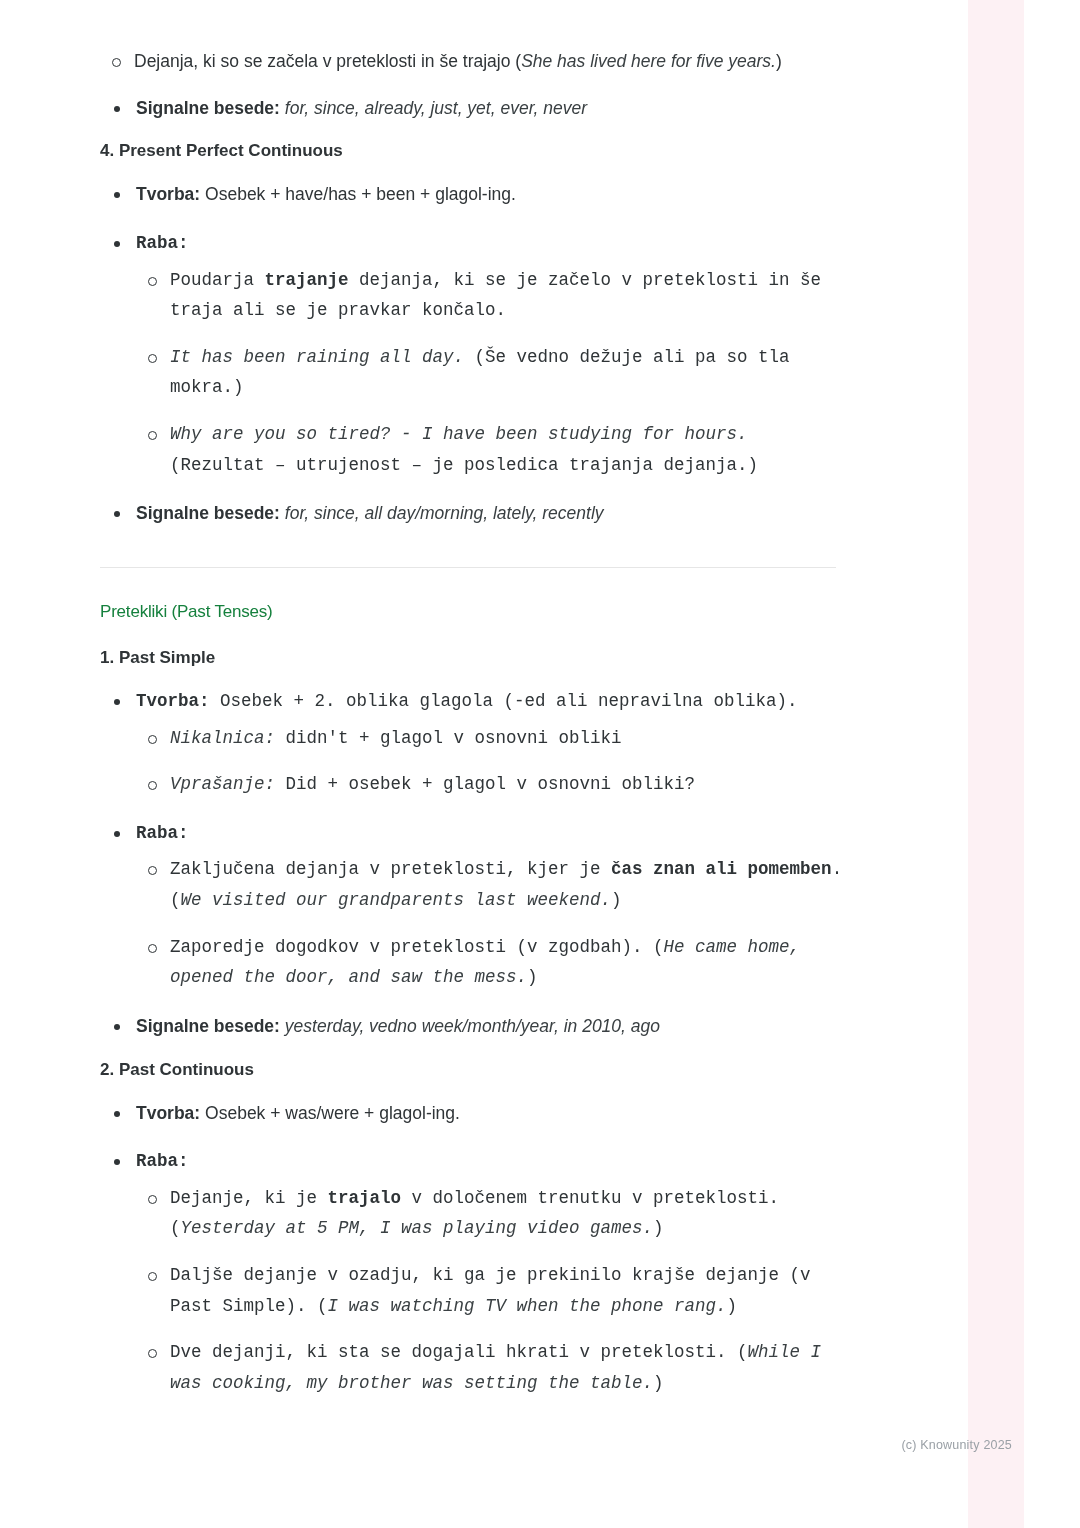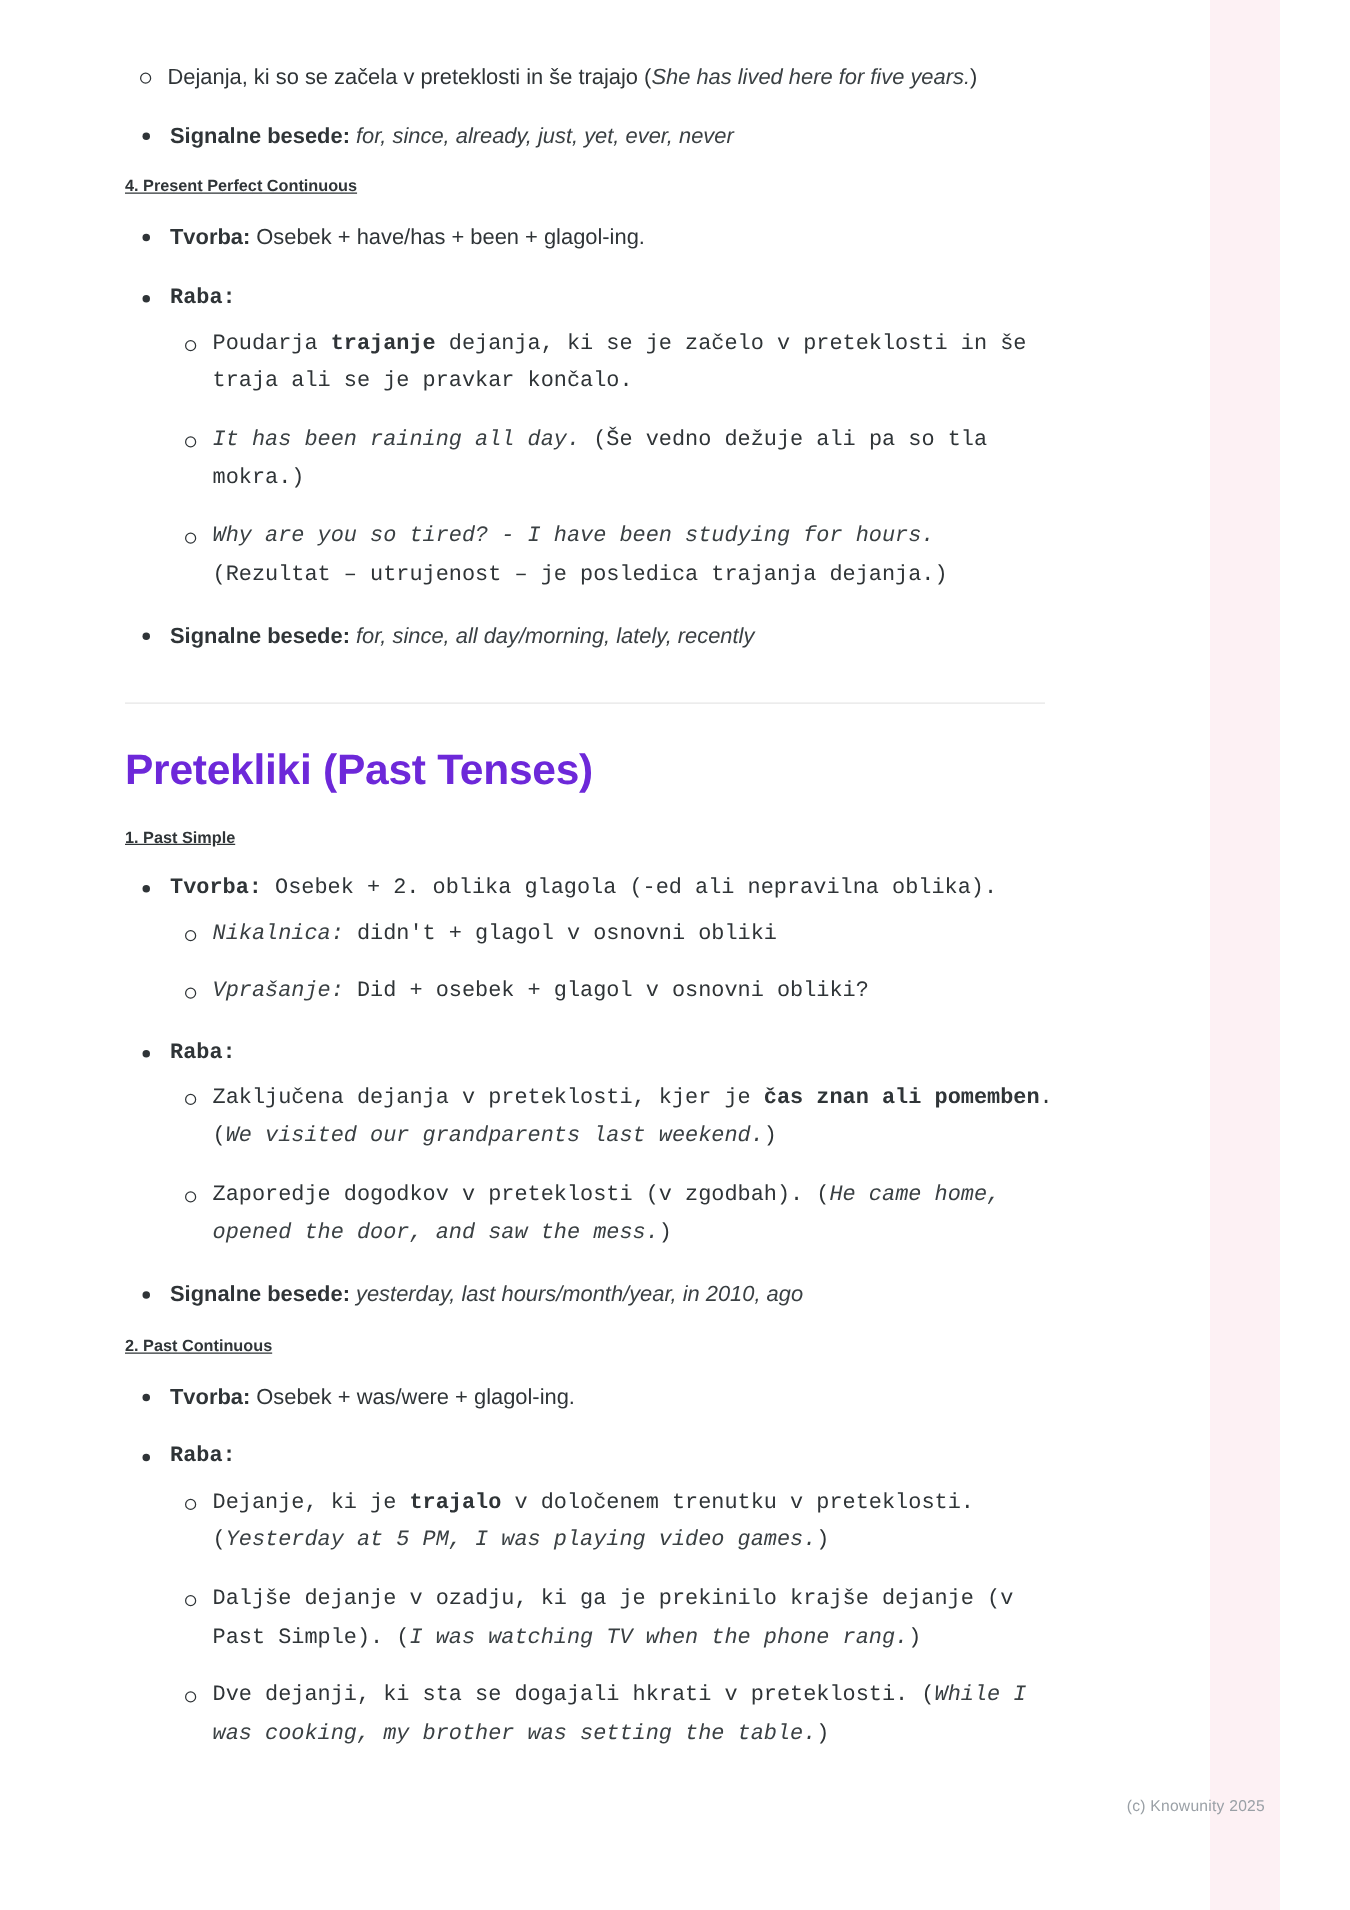--- a/index.html
+++ b/index.html
@@ -41,32 +41,31 @@
     right: 68px;
     top: 1438px;
     font-size: 12.5px;
     color: #9aa0a6;
     letter-spacing: 0.2px;
     white-space: nowrap;
   }
 
   
   .h2 {
-    font-size: 34px;
-    font-weight: 700;
-    color: #6d28d9;
+    font-size: 17px;
+    font-weight: 400;
+    color: #15803d;
     margin: 34px 0 26px 0;
     letter-spacing: -0.2px;
   }
   .h3 {
-    font-size: 13px;
+    font-size: 17px;
     font-weight: 700;
     color: #2f3437;
     margin: 8px 0 18px 0;
-    text-decoration: underline;
   }
   ul.lvl1 {
     list-style: none;
     margin: 0 0 0 0;
     padding: 0;
   }
   ul.lvl1 > li {
     position: relative;
     padding-left: 36px;
     margin-bottom: 18px;
@@ -197,21 +196,21 @@
           <li>
             Zaključena dejanja v preteklosti, kjer je <b>čas znan ali pomemben</b>. (<i>We visited our grandparents last weekend.</i>)
           </li>
           <li>
             Zaporedje dogodkov v preteklosti (v zgodbah). (<i>He came home, opened the door, and saw the mess.</i>)
           </li>
         </ul>
       </li>
       <li>
         <b>Signalne besede:</b>
-        <i>yesterday, last hours/month/year, in 2010, ago</i>
+        <i>yesterday, vedno week/month/year, in 2010, ago</i>
       </li>
     </ul>
 
     <div class="h3">2. Past Continuous</div>
 
     <ul class="lvl1">
       <li>
         <b>Tvorba:</b>
         <span>Osebek + was/were + glagol-ing.</span>
       </li>

